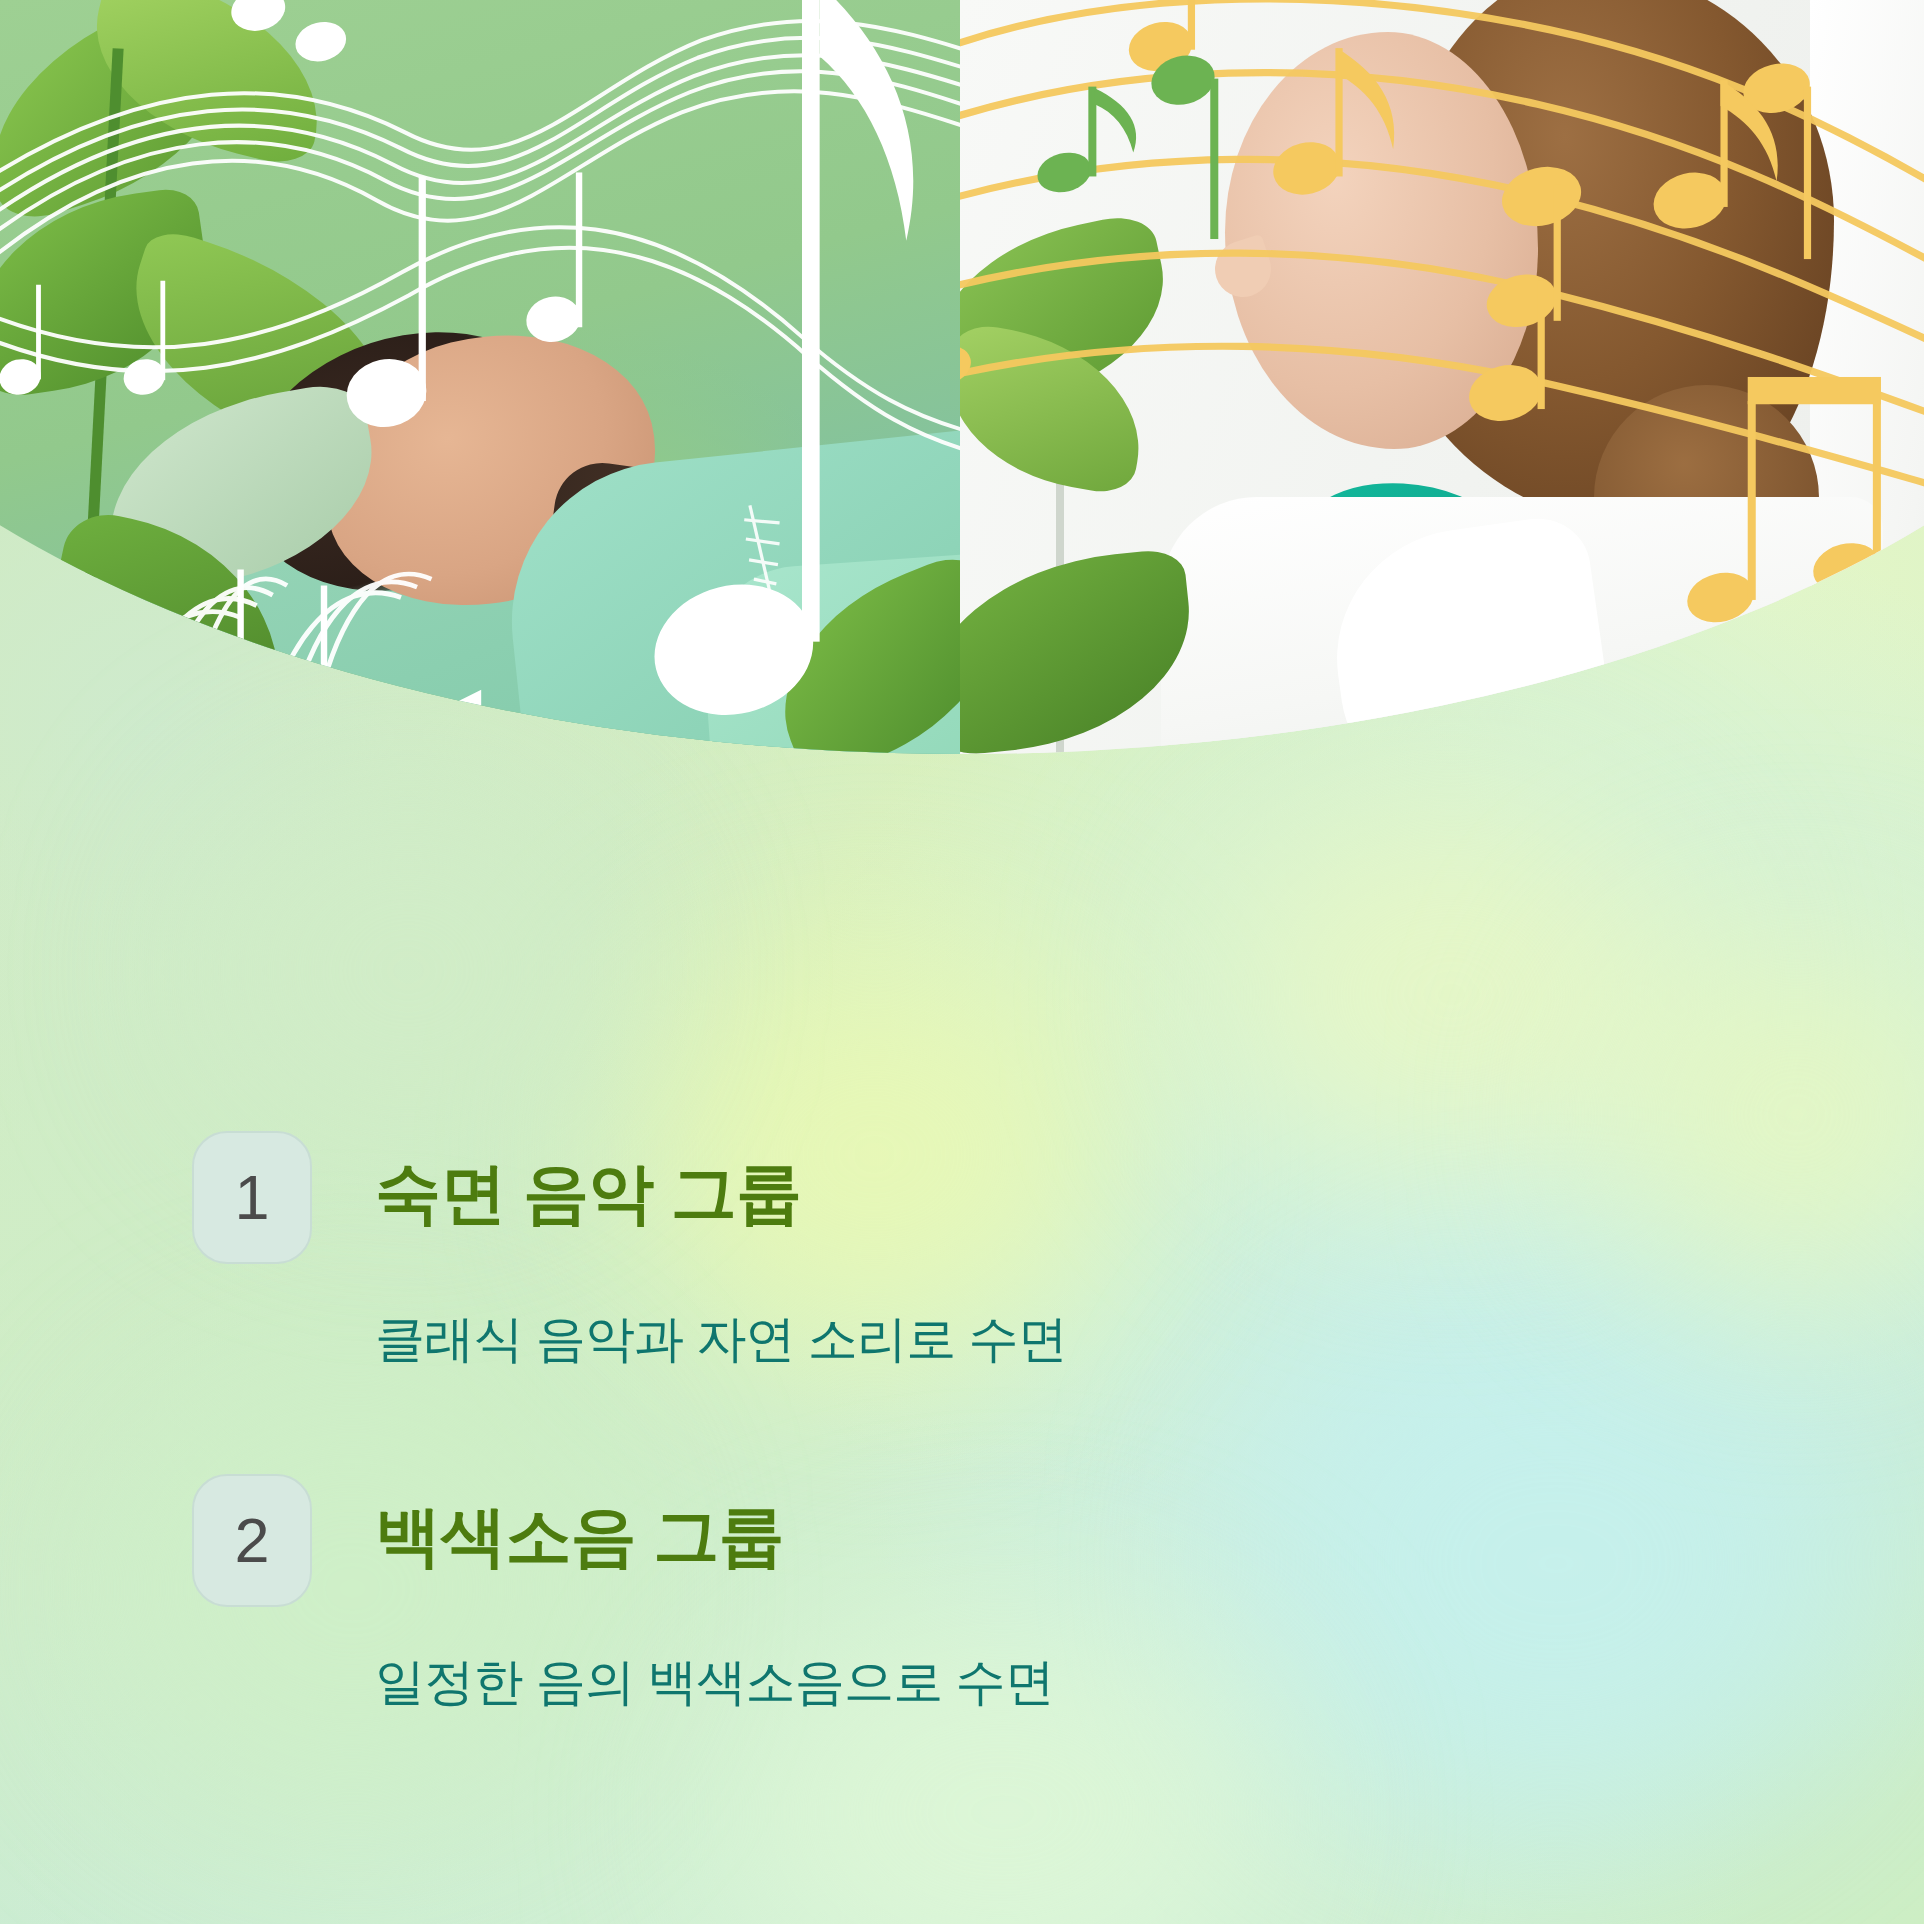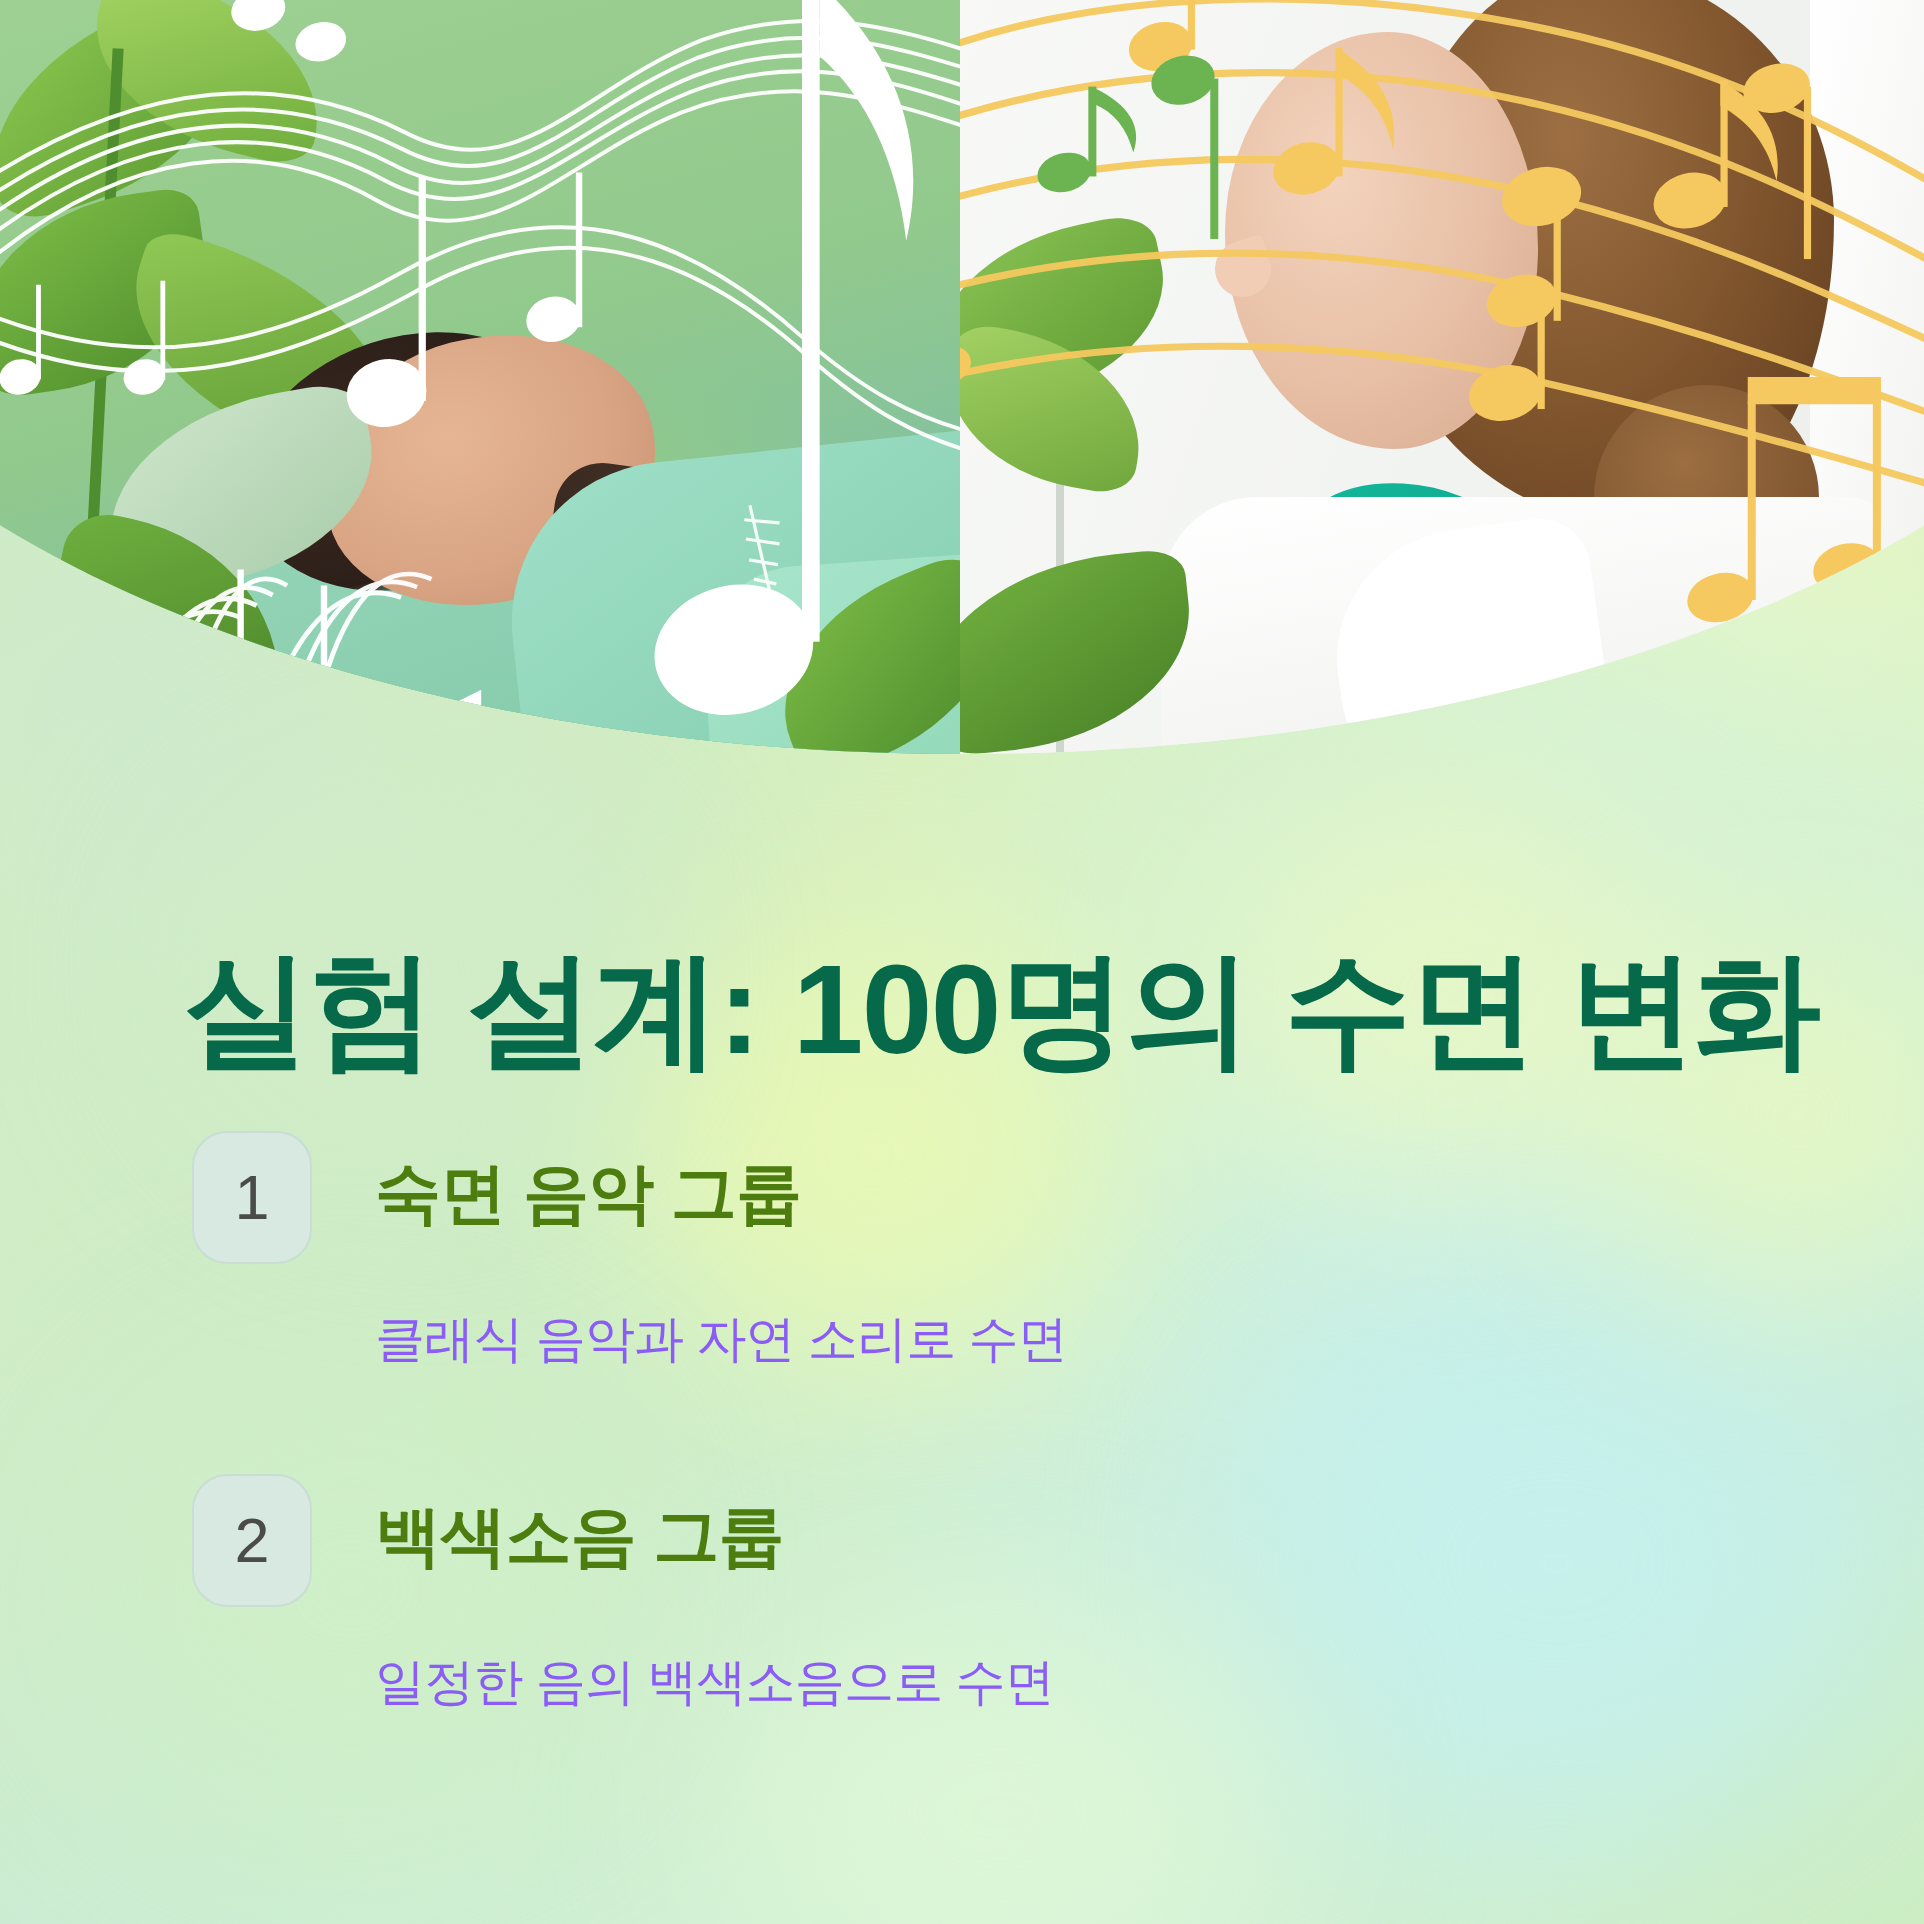--- a/index.html
+++ b/index.html
@@ -152,21 +152,21 @@
     box-sizing:border-box;
     display:flex;align-items:center;justify-content:center;
   }
   .badge-num{font-size:63px;color:#4b4b4b;line-height:1;}
   .item-head{
     position:absolute;left:183px;top:17.6px;
     font-size:66px;font-weight:bold;color:#4d7c0f;white-space:nowrap;letter-spacing:-0.8px;
   }
   .item-desc{
     position:absolute;left:183px;top:175px;
-    font-size:50px;color:#8b5cf6;white-space:nowrap;letter-spacing:-0.8px;
+    font-size:50px;color:#0f766e;white-space:nowrap;letter-spacing:-0.8px;
   }
 </style>
 </head>
 <body>
 
 <div id="card">
 
   <div class="bg-base"></div>
   <div class="blob b1"></div>
   <div class="blob b2"></div>
@@ -316,21 +316,20 @@
           <ellipse cx="130" cy="215" rx="34" ry="24" transform="rotate(-14 130 215)"></ellipse>
           <rect x="160" y="108" width="10" height="112"></rect>
           <path d="M168 110 C 210 130 228 158 216 190 C 208 160 192 140 168 130 Z"></path>
           <ellipse cx="278" cy="100" rx="40" ry="30" transform="rotate(-14 278 100)"></ellipse>
           <rect x="312" y="98" width="10" height="200"></rect>
         </g>
       </svg>
     </div>
   </div>
 
-  <div class="title">실험 설계: 100명의 수면 변화</div>
 
   <div class="item item-1">
     <div class="badge">
       <span class="badge-num">1</span>
     </div>
     <div class="item-head">숙면 음악 그룹</div>
     <div class="item-desc">클래식 음악과 자연 소리로 수면</div>
   </div>
 
   <div class="item item-2">

